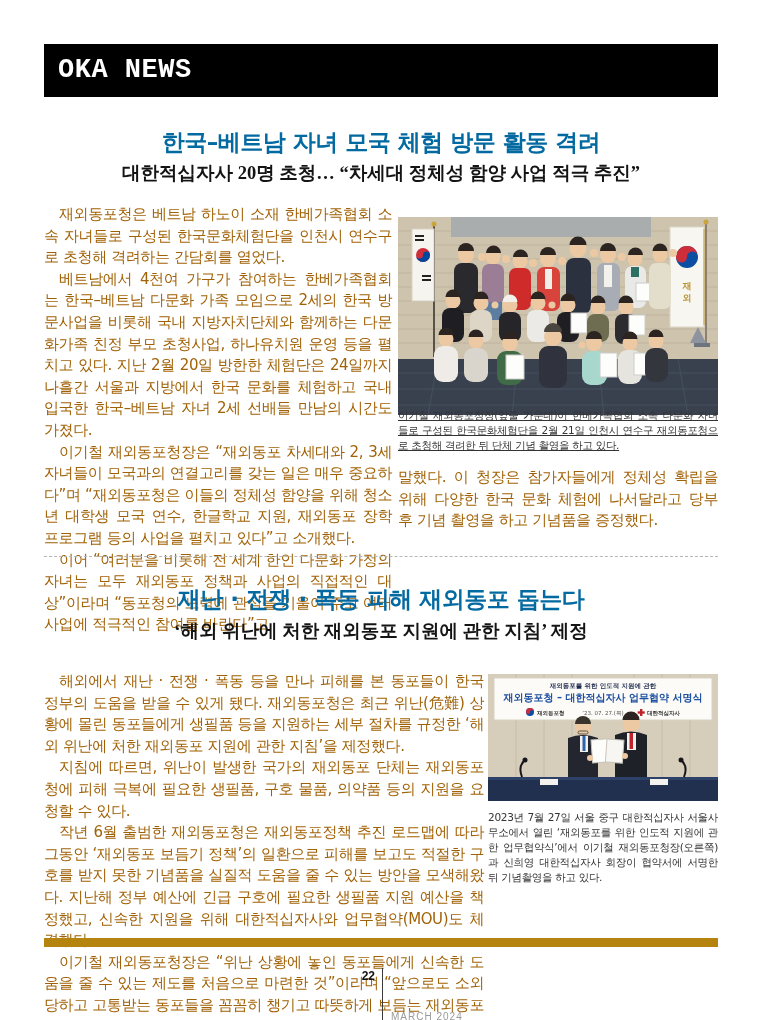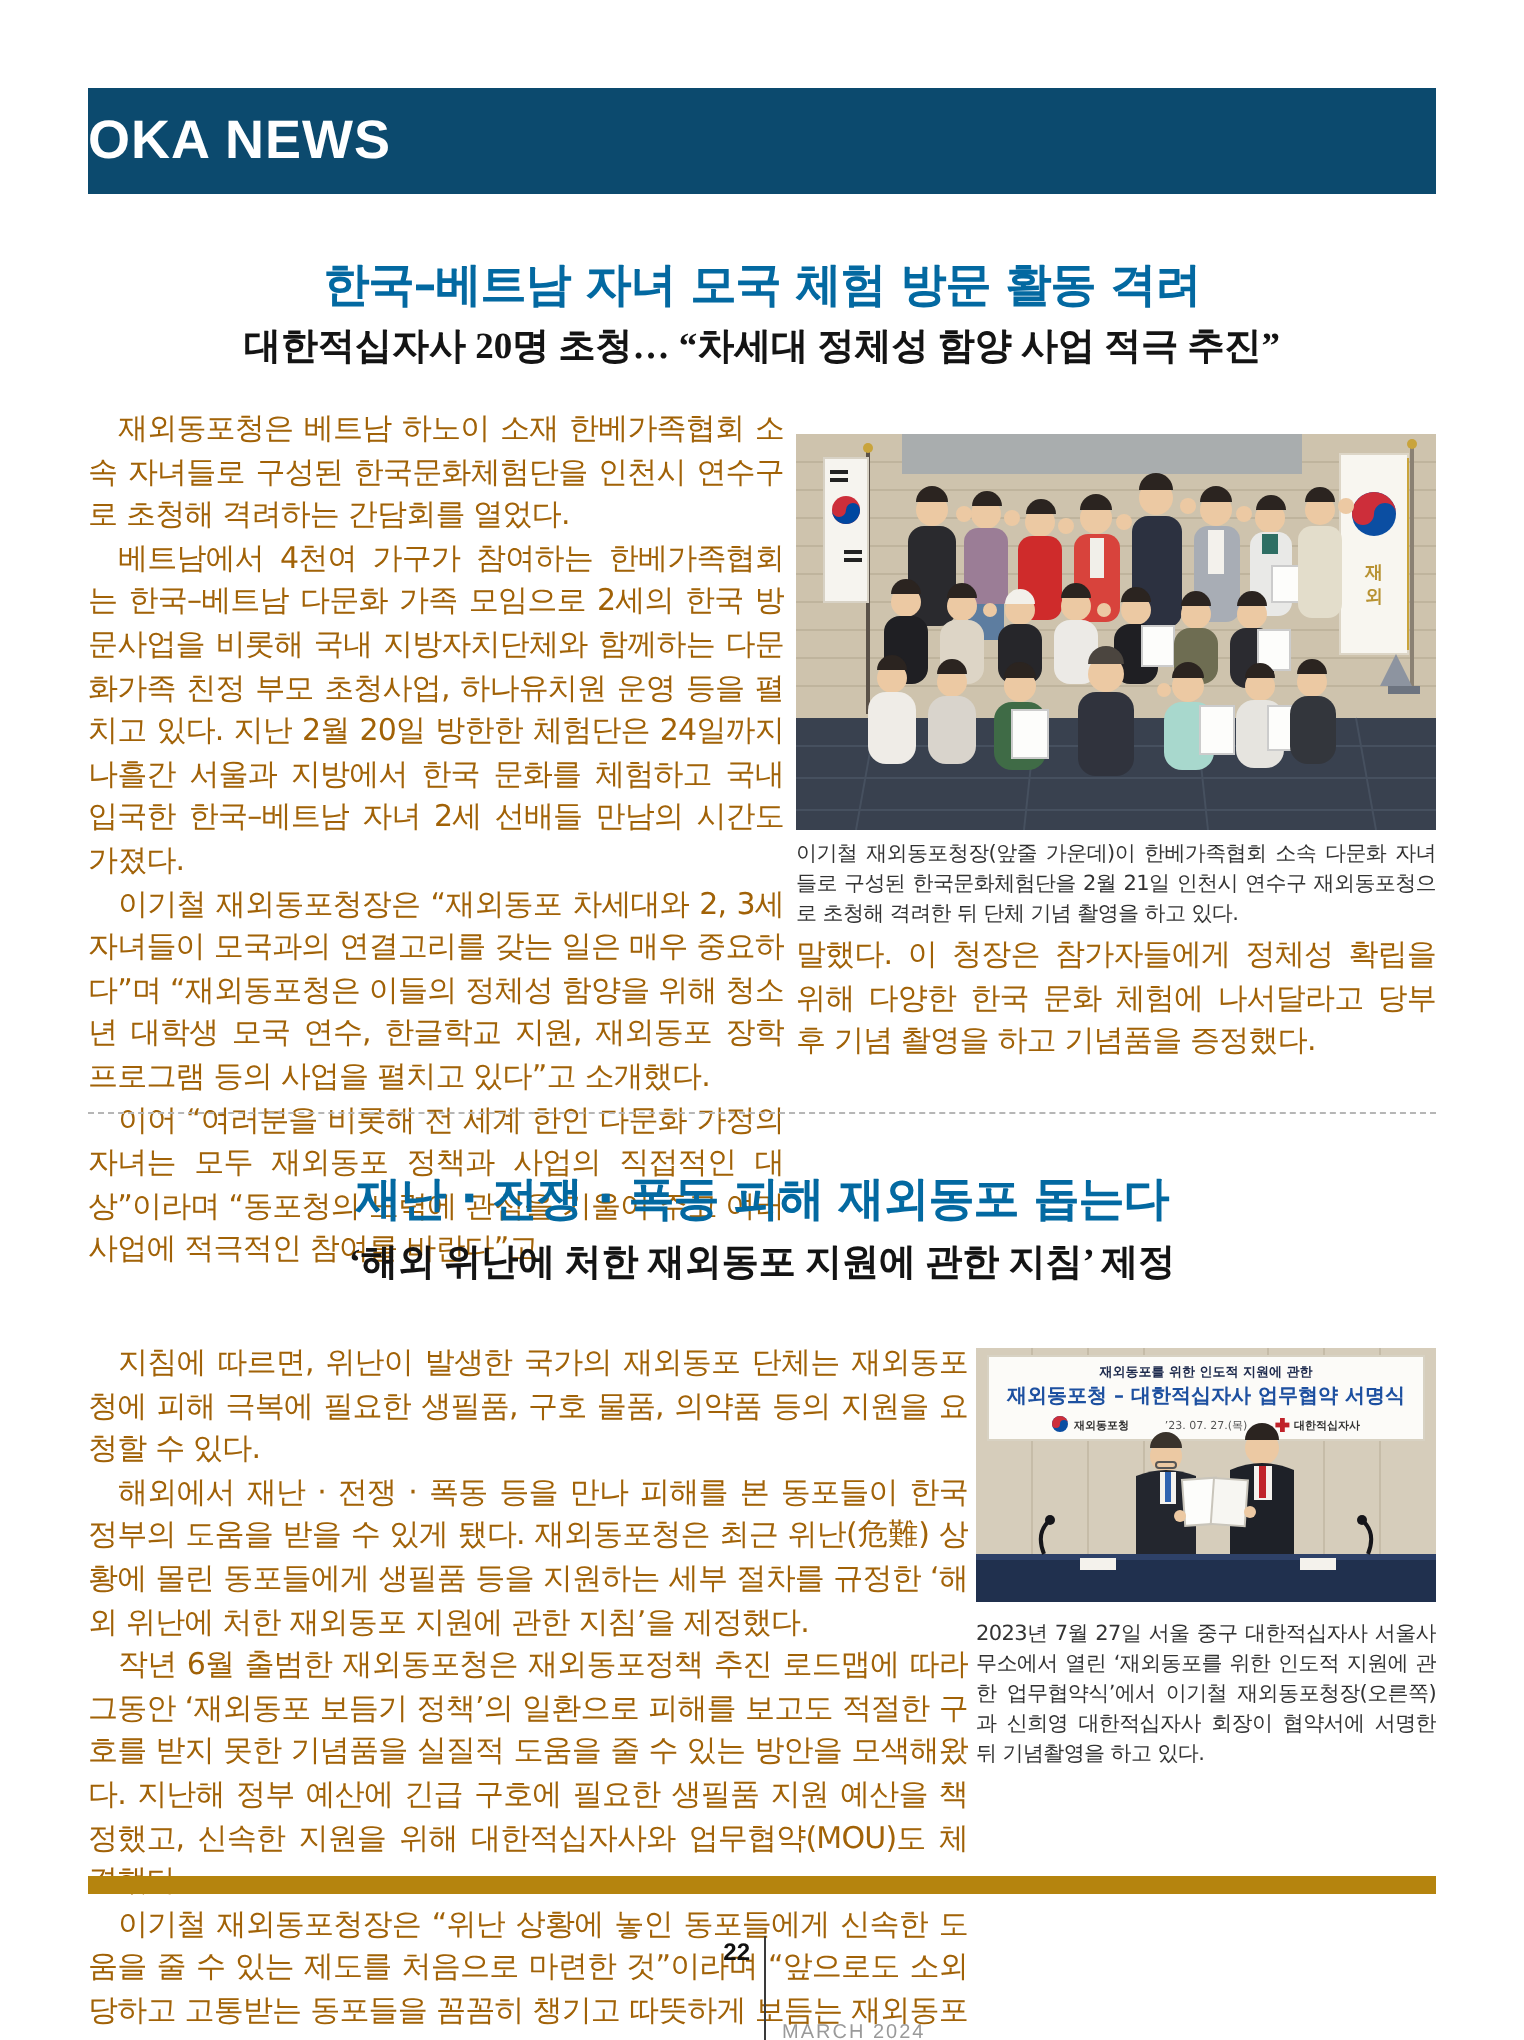--- a/index.html
+++ b/index.html
@@ -1,44 +1,44 @@
 <!DOCTYPE html>
 <html><head>
 <meta charset="utf-8">
 <style>
   * { margin:0; padding:0; box-sizing:border-box; }
   html,body { background:#ffffff; }
   body { font-family:"DejaVu Sans","Liberation Sans",sans-serif; }
   .page { position:relative; width:762px; height:1020px; background:#ffffff; overflow:hidden; margin:0 auto; }
 
   .banner { position:absolute; left:44px; top:44px; width:674px; height:53px;
-            background:#0c4a6e; color:#ffffff; font-weight:bold; font-size:27px;
-            line-height:53px; letter-spacing:.5px;
-            font-family:Liberation Sans, sans-serif; }
+            background:#000000; color:#ffffff; font-weight:bold; font-size:27px;
+            line-height:53px; padding-left:14px; letter-spacing:.5px;
+            font-family:Liberation Mono, monospace; }
 
   .art-title { position:absolute; left:44px; width:674px; text-align:center;
                color:#0369a1; font-weight:bold; font-size:23px; letter-spacing:-.5px;
                font-family:"DejaVu Sans",sans-serif; }
   .art-sub { position:absolute; left:44px; width:674px; text-align:center;
              color:#141414; font-size:18.5px;
              font-family:"Liberation Serif","DejaVu Serif",serif; }
 
   .bodycol p { font-size:15px; line-height:21.6px; text-align:justify;
                text-indent:1em; color:#a16207; letter-spacing:-.4px; }
   .bodycol { position:absolute; }
   .a1-left { left:44px; top:204px; width:348px; }
   .a1-cont { left:398px; top:467px; width:320px; }
   .a1-cont p { text-indent:0; }
   .a2-left { left:44px; top:671px; width:440px; }
 
   .photo1 { position:absolute; left:398px; top:217px; width:320px; height:198px; }
   .photo2 { position:absolute; left:488px; top:674px; width:230px; height:127px;border-radius:28px; }
   .caption { position:absolute; font-size:10.5px; line-height:15px; color:#333333;
              text-align:justify; letter-spacing:-.3px; }
-  .caption1 { left:398px; top:420px; width:320px; }
+  .caption1 { left:398px; top:408px; width:320px;text-decoration:underline; }
   .caption2 { left:488px; top:810px; width:230px; }
 
   .divider { position:absolute; left:44px; top:556px; width:674px; height:0;
              border-top:1.5px dashed #b6b6b6; }
 
   .bottom-bar { position:absolute; left:44px; top:938px; width:674px; height:9px; background:#b5840e; }
 
   .foot-num { position:absolute; left:320px; top:969px; width:55px; text-align:right;
               font-size:12px; font-weight:bold; color:#111111;
               font-family:"Liberation Sans",sans-serif; }
@@ -271,22 +271,22 @@
   <div class="bodycol a1-cont">
     <p>말했다. 이 청장은 참가자들에게 정체성 확립을 위해 다양한 한국 문화 체험에 나서달라고 당부 후 기념 촬영을 하고 기념품을 증정했다.</p>
   </div>
 
   <div class="divider"></div>
 
   <h1 class="art-title" style="top:584px">재난 · 전쟁 · 폭동 피해 재외동포 돕는다</h1>
   <h2 class="art-sub" style="top:618px">‘해외 위난에 처한 재외동포 지원에 관한 지침’ 제정</h2>
 
   <div class="bodycol a2-left">
+    <p>해외에서 재난 · 전쟁 · 폭동 등을 만나 피해를 본 동포들이 한국 정부의 도움을 받을 수 있게 됐다. 재외동포청은 최근 위난(危難) 상황에 몰린 동포들에게 생필품 등을 지원하는 세부 절차를 규정한 ‘해외 위난에 처한 재외동포 지원에 관한 지침’을 제정했다.</p>
     <p>지침에 따르면, 위난이 발생한 국가의 재외동포 단체는 재외동포청에 피해 극복에 필요한 생필품, 구호 물품, 의약품 등의 지원을 요청할 수 있다.</p>
-    <p>해외에서 재난 · 전쟁 · 폭동 등을 만나 피해를 본 동포들이 한국 정부의 도움을 받을 수 있게 됐다. 재외동포청은 최근 위난(危難) 상황에 몰린 동포들에게 생필품 등을 지원하는 세부 절차를 규정한 ‘해외 위난에 처한 재외동포 지원에 관한 지침’을 제정했다.</p>
     <p>작년 6월 출범한 재외동포청은 재외동포정책 추진 로드맵에 따라 그동안 ‘재외동포 보듬기 정책’의 일환으로 피해를 보고도 적절한 구호를 받지 못한 기념품을 실질적 도움을 줄 수 있는 방안을 모색해왔다. 지난해 정부 예산에 긴급 구호에 필요한 생필품 지원 예산을 책정했고, 신속한 지원을 위해 대한적십자사와 업무협약(MOU)도 체결했다.</p>
     <p>이기철 재외동포청장은 “위난 상황에 놓인 동포들에게 신속한 도움을 줄 수 있는 제도를 처음으로 마련한 것”이라며 “앞으로도 소외당하고 고통받는 동포들을 꼼꼼히 챙기고 따뜻하게 보듬는 재외동포의 울타리 역할을 지속해서 수행하겠다”고 말했다.</p>
   </div>
 
   <div class="photo2">
     <svg width="230" height="127" viewBox="0 0 230 127">
 
       <rect x="0" y="0" width="230" height="127" fill="#d6cdbb"></rect>
       <g stroke="#c6bca8" stroke-width="1">
         <line x1="28" y1="0" x2="28" y2="127"></line>

